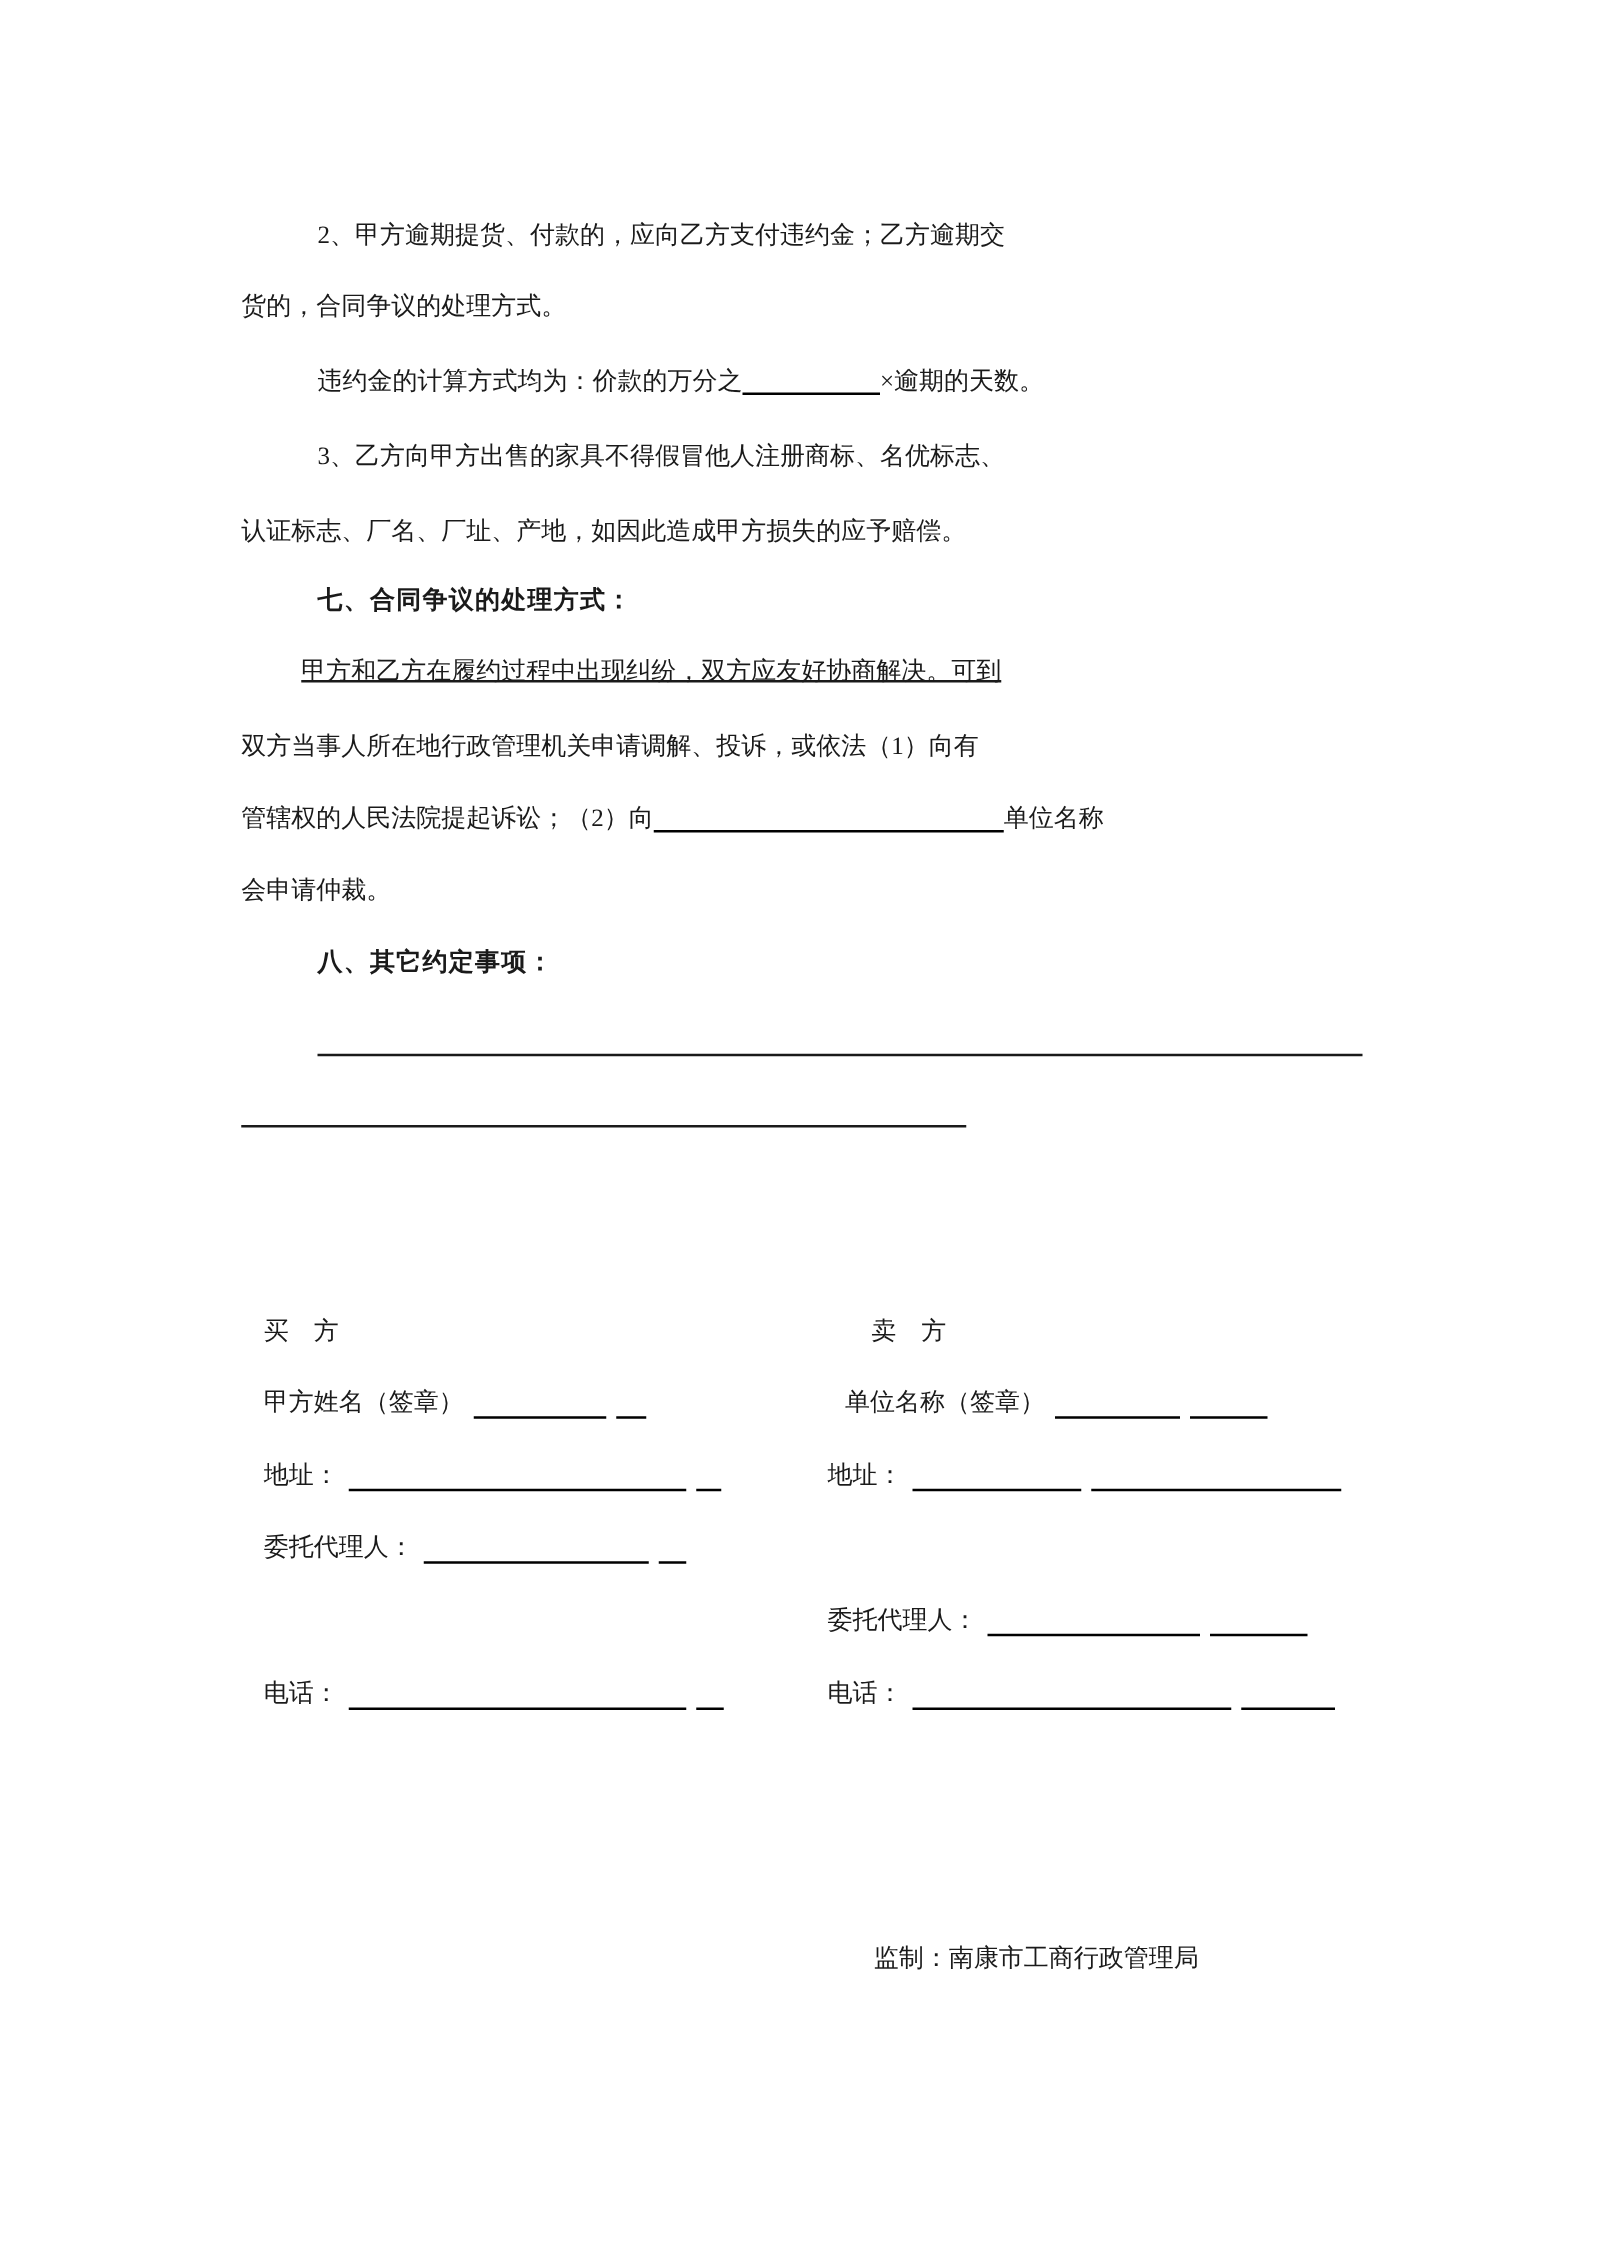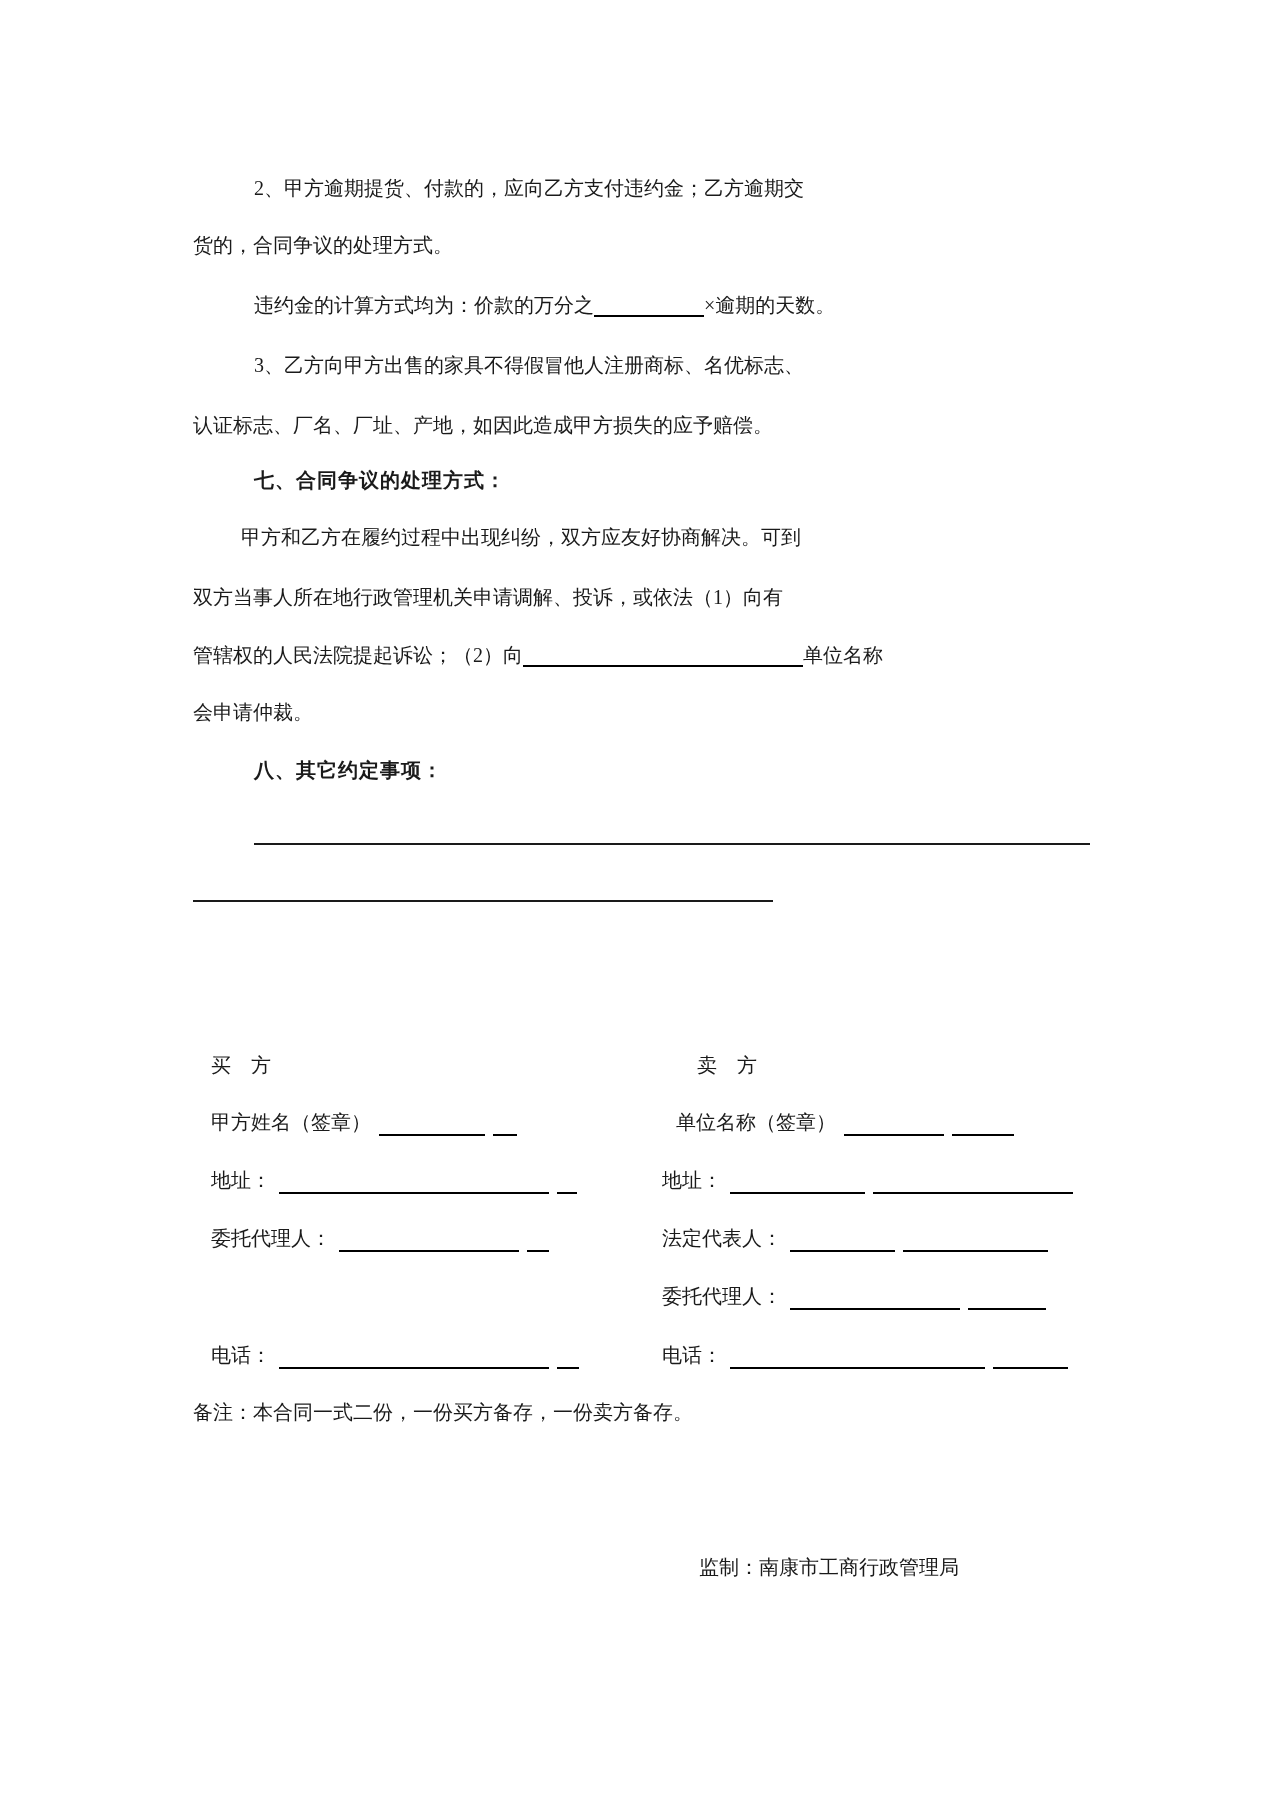--- a/index.html
+++ b/index.html
@@ -11,21 +11,21 @@
     font-family:"Liberation Serif","DejaVu Serif",serif;
     color:#1a1a1a;
     overflow:hidden;
   }
   .content{position:absolute;left:193px;top:0;width:905px;height:1810px;}
   .line{
     position:absolute;left:0;width:905px;height:57px;line-height:57px;
     font-size:20px;white-space:nowrap;letter-spacing:0;
   }
   .indent{padding-left:61px;}
-  .indent-sm{padding-left:48px;}
+  .indent-sm{padding-left:48px;text-decoration:underline;}
   .heading{
     font-weight:bold;
     font-family:"Liberation Sans","DejaVu Sans",sans-serif;
     letter-spacing:1px;
   }
   .bold-num{
     font-weight:bold;
     font-family:"Liberation Sans","DejaVu Sans",sans-serif;
   }
   .blank{
@@ -97,40 +97,36 @@
       </span>
       <span class="rcol">
         <span>地址：</span><span class="useg" style="width:135px"></span><span class="useg" style="width:200px"></span>
       </span>
     </div>
 
     <div class="line" style="top:1210px">
       <span class="lcol">
         <span>委托代理人：</span><span class="useg" style="width:180px"></span><span class="useg" style="width:22px"></span>
       </span>
-      <span class="rcol">
-        <span>法定代表人：</span><span class="useg" style="width:105px"></span><span class="useg" style="width:145px"></span>
-      </span>
     </div>
 
     <div class="line" style="top:1268px">
       <span class="rcol">
         <span>委托代理人：</span><span class="useg" style="width:170px"></span><span class="useg" style="width:78px"></span>
       </span>
     </div>
 
     <div class="line" style="top:1327px">
       <span class="lcol">
         <span>电话：</span><span class="useg" style="width:270px"></span><span class="useg" style="width:22px"></span>
       </span>
       <span class="rcol">
         <span>电话：</span><span class="useg" style="width:255px"></span><span class="useg" style="width:75px"></span>
       </span>
     </div>
 
-    <div class="line" style="top:1384px">备注：本合同一式二份，一份买方备存，一份卖方备存。</div>
 
     <div class="line" style="top:1539px">
       <span class="footer-line">监制：南康市工商行政管理局</span>
     </div>
 
   </div>
 </div>
 
 </body></html>

